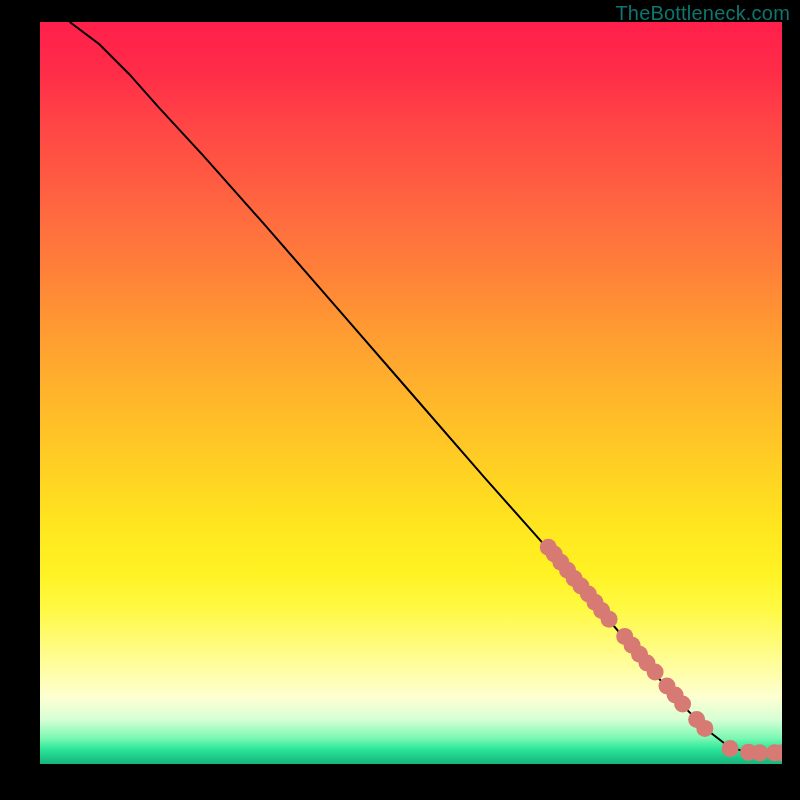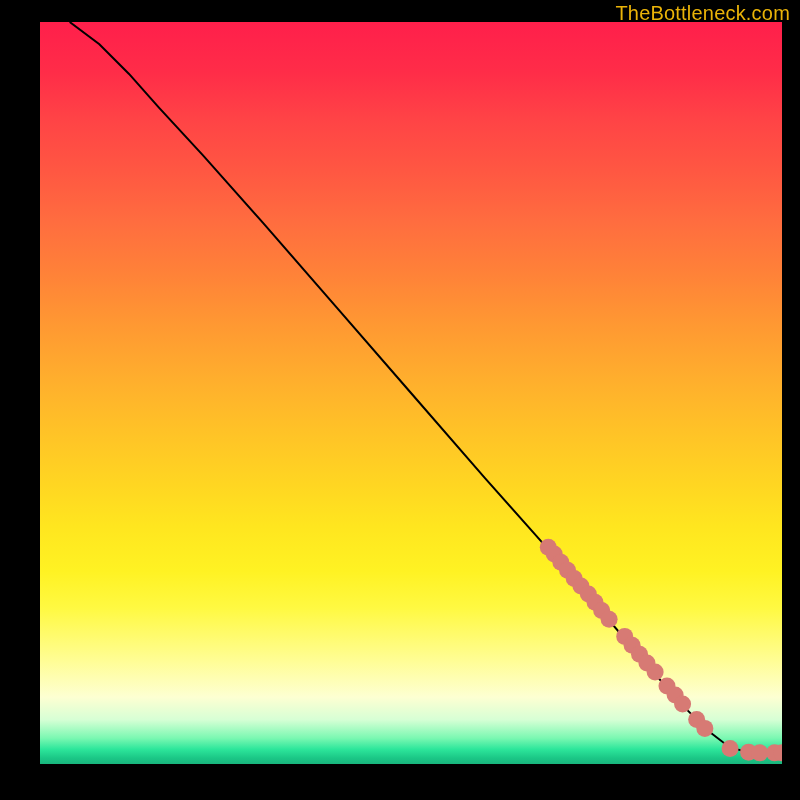--- a/index.html
+++ b/index.html
@@ -54,21 +54,21 @@
   svg.curve {
     position: absolute;
     inset: 0;
     width: 100%;
     height: 100%;
   }
   .watermark {
     position: absolute;
     top: 2px;
     right: 10px;
-    color: #eab308;
+    color: #0f766e;
     font-size: 20px;
     font-weight: 500;
     letter-spacing: 0.2px;
   }
 </style>
 </head>
 <body>
 
 <div class="stage">
   <div class="watermark">TheBottleneck.com</div>

